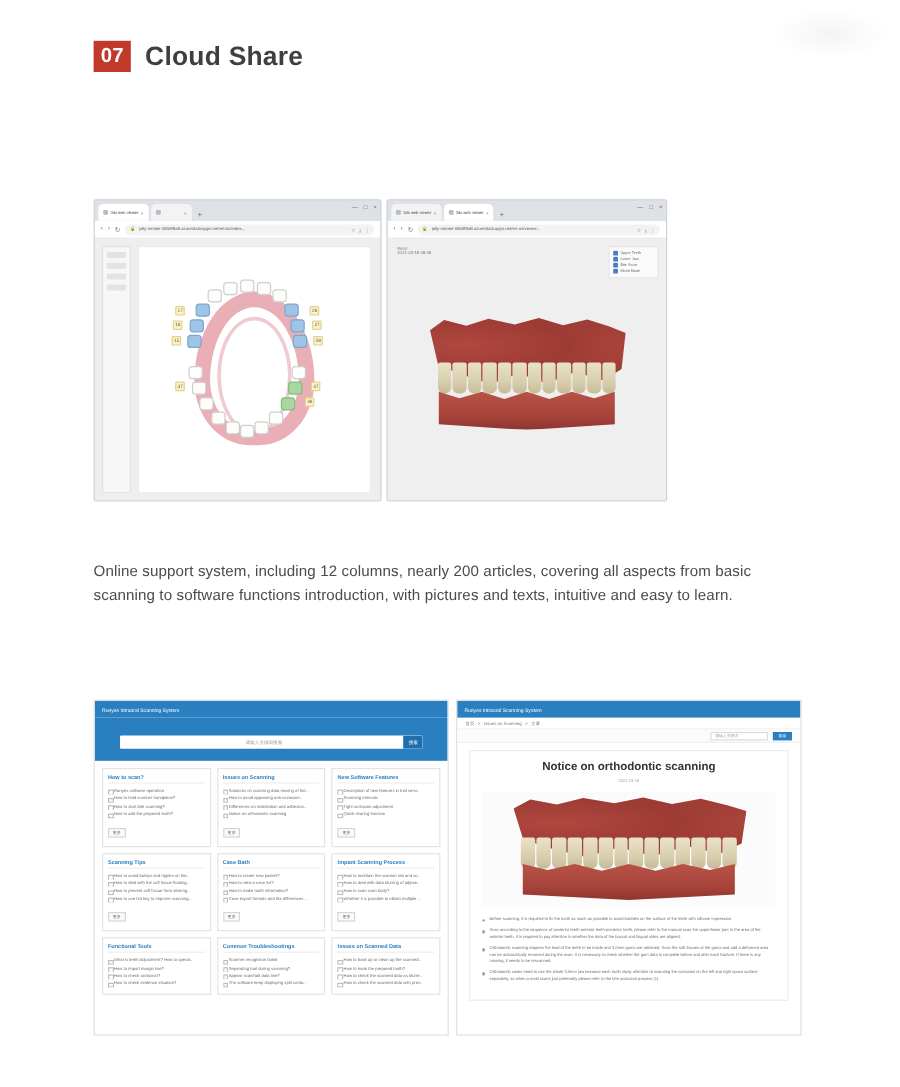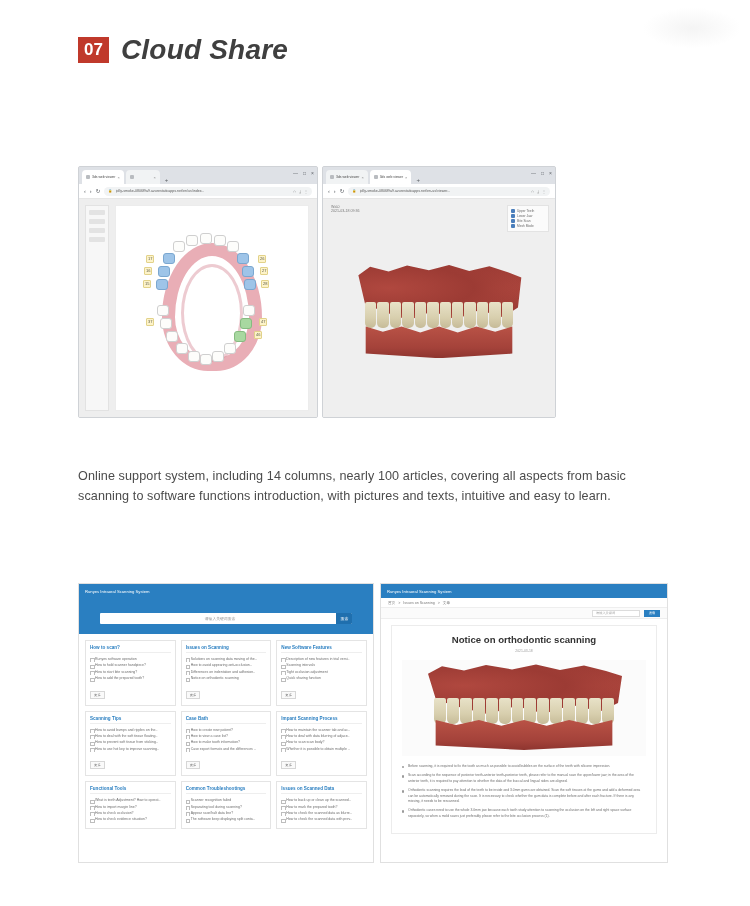--- a/index.html
+++ b/index.html
@@ -22,25 +22,24 @@
   .num-badge {
     background: #c0392b;
     color: #fff;
     font-size: 17px;
     font-weight: bold;
     line-height: 1;
     padding: 4px 6px 5px 6px;
     letter-spacing: 0px;
   }
   .sec-title {
-    font-size: 28px;
+    font-size: 22px;
     font-weight: bold;
     color: #3f3f3f;
     letter-spacing: 0.2px;
-    font-style: italic;
   }
   .sec-body {
     margin-top: 11px;
     font-size: 12.6px;
     line-height: 1.55;
     color: #4b4b4b;
     max-width: 560px;
     letter-spacing: 0.1px;
   }
 
@@ -469,21 +468,21 @@
                 <i></i>
             </div>
             <div class="scan-low"></div>
           </div>
         </div>
       </div>
     </div>
   </div>
 
   <div class="section" style="top: 456px;">
-    <div class="sec-body">Online support system, including 14 columns, nearly 100 articles, covering all aspects from basic scanning to software functions introduction, with pictures and texts, intuitive and easy to learn.</div>
+    <div class="sec-body">Online support system, including 12 columns, nearly 200 articles, covering all aspects from basic scanning to software functions introduction, with pictures and texts, intuitive and easy to learn.</div>
   </div>
 
   <div class="shot-row" style="left: 78px; top: 583px; gap: 6px;">
 
     <div class="site" style="width: 296px; height: 280px;">
       <div class="site-topbar">
         <span>Runyes Intraoral Scanning System</span>
       </div>
       <div class="site-hero">
         <div class="site-search">

